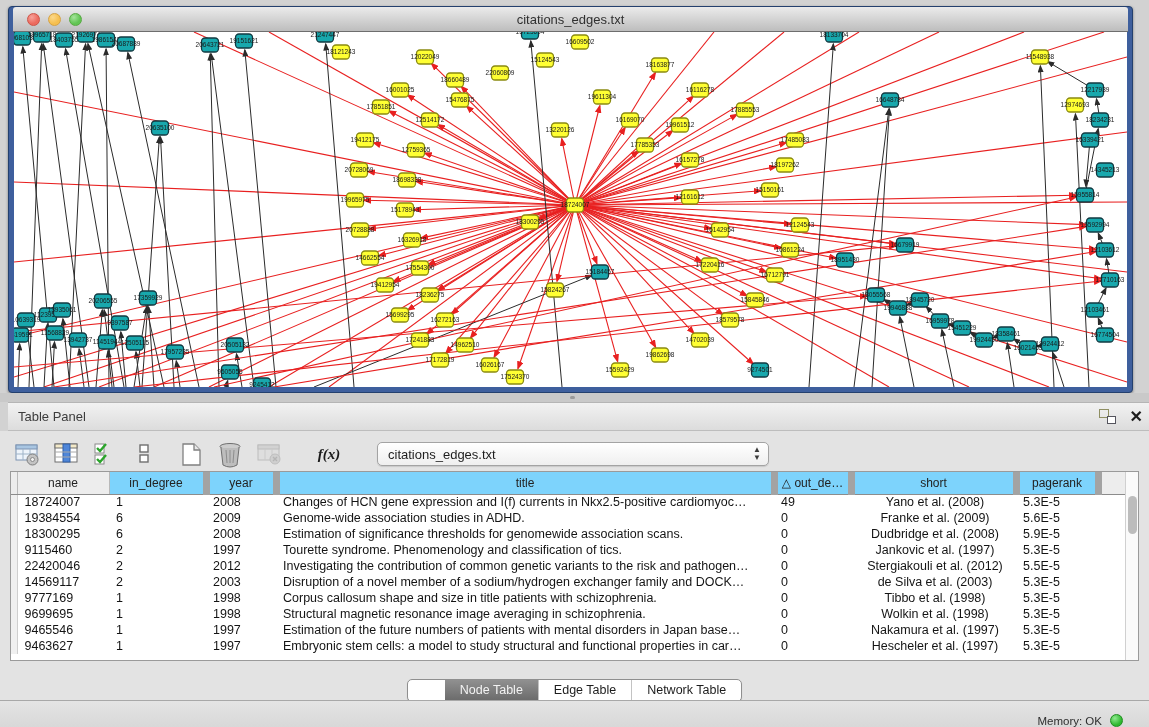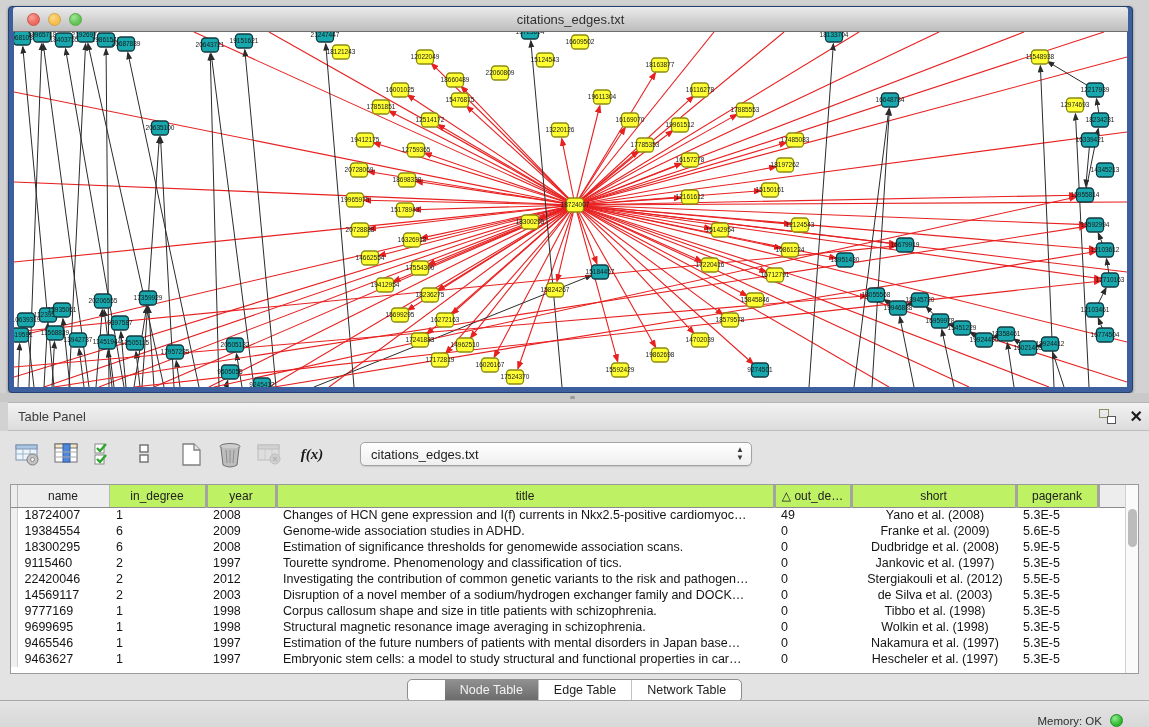--- a/index.html
+++ b/index.html
@@ -72,28 +72,28 @@
     margin-left:24px; width:392px; height:24px;
     background:linear-gradient(#ffffff,#efefef);
     border:1px solid #a3a3a3; border-radius:5px;
     display:flex; align-items:center; font-size:13px; color:#1e1e1e;
     padding-left:10px; position:relative;
     box-shadow:0 1px 1px rgba(0,0,0,.12);
   }
   .combo .arrows { position:absolute; right:7px; top:3px; font-size:8px; line-height:8px; color:#3a3a3a; text-align:center; }
 
   .tablewrap {
-    position:absolute; left:10px; top:53px; width:1129px; height:190px;
+    position:absolute; left:10px; top:40px; width:1129px; height:190px;
     background:#ffffff; border:1px solid #9a9a9a;
   }
   table.grid { border-collapse:collapse; table-layout:fixed; width:1116px; font-size:12.5px; }
   table.grid th {
     height:22px; font-weight:normal; font-size:12px; color:#222;
-    border-right:3px solid #a3a3a3; border-bottom:1px solid #8c8c8c;
-    background:#bef264; text-align:center; overflow:hidden; white-space:nowrap;
+    border-right:7px solid #a3a3a3; border-bottom:1px solid #8c8c8c;
+    background:#7dd3fc; text-align:center; overflow:hidden; white-space:nowrap;
   }
   table.grid th.plain { background:#ededed; border-right:1px solid #b9b9b9; }
   table.grid td {
     height:16px; padding:0 4px 0 7px; color:#141414;
     overflow:hidden; white-space:nowrap; text-overflow:clip;
   }
   table.grid td.center { text-align:center; }
   table.grid td.strip { background:#f0f0f0; border-right:1px solid #cfcfcf; padding:0; }
   .vscroll {
     position:absolute; right:0; top:0; width:13px; height:188px;
@@ -591,21 +591,21 @@
     <div class="tbtn" style="opacity:.42">
       <svg width="27" height="26">
           <rect x="2" y="4" width="21" height="15" fill="#d9d9d9" stroke="#8a8a8a"></rect>
           <rect x="2" y="4" width="21" height="4" fill="#bdbdbd" stroke="#8a8a8a"></rect>
           <line x1="9" y1="8" x2="9" y2="19" stroke="#a8a8a8"></line>
           <line x1="16" y1="8" x2="16" y2="19" stroke="#a8a8a8"></line>
           <circle cx="19" cy="18" r="5" fill="#b5b5b5" stroke="#8a8a8a"></circle>
           <path d="M17,16 l4,4 M21,16 l-4,4" stroke="#777" stroke-width="1.4"></path>
         </svg>
     </div>
-    <div class="tbtn fx" style="margin-left:4px">f(x)</div>
+    <div class="tbtn fx" style="margin-left:21px">f(x)</div>
     <div class="combo">
       <span>citations_edges.txt</span>
       <span class="arrows">▲<br>▼</span>
     </div>
   </div>
 
   <div class="tablewrap">
     <table class="grid" id="grid">
         <colgroup>
           <col style="width:6px">

